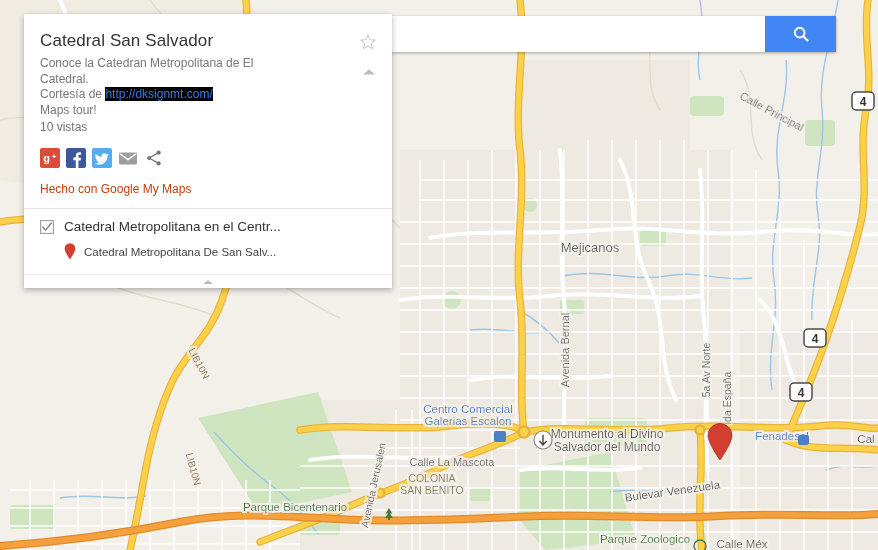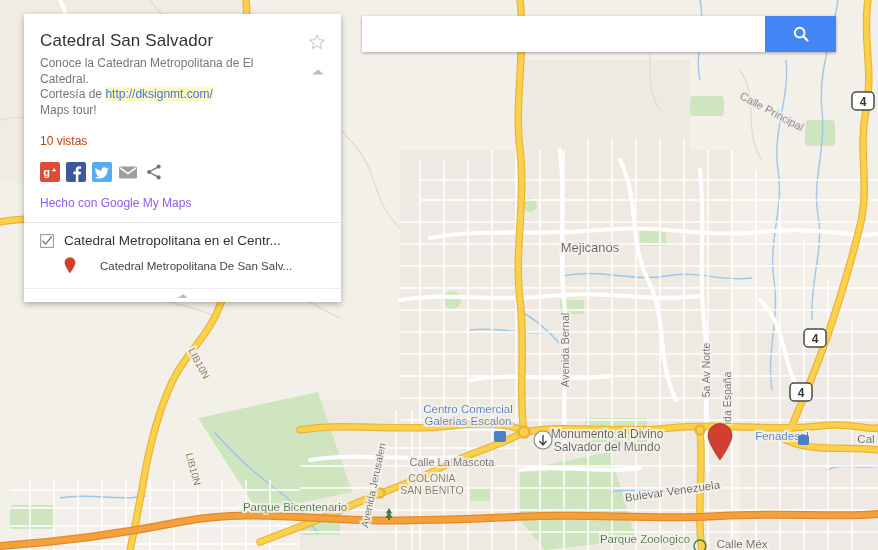--- a/index.html
+++ b/index.html
@@ -30,21 +30,21 @@
   }
   .search-btn {
     width: 71px; height: 36px; background: #4285f4;
     border: none; cursor: pointer;
     display: flex; align-items: center; justify-content: center;
   }
 
   
   .panel {
     position: absolute; left: 24px; top: 14px;
-    width: 317px;
+    width: 368px;
     background: #fff;
     box-shadow: 0 2px 6px rgba(0,0,0,.30);
     font-size: 12px;
   }
   .panel-info { padding: 16px 16px 10px 16px; position: relative; }
   .panel-title {
     font-size: 17px; color: #333; font-weight: 400;
     line-height: 22px; padding-right: 30px; letter-spacing: .1px;
   }
   .star-btn {
@@ -52,42 +52,42 @@
     width: 20px; height: 20px; cursor: pointer;
   }
   .collapse-btn {
     position: absolute; right: 14px; top: 52px;
     width: 18px; height: 14px; cursor: pointer;
   }
   .panel-desc {
     margin-top: 4px; color: #777; font-size: 12px;
     line-height: 15.5px; padding-right: 30px;
   }
-  .hl { background: #fef9c3; }
+  .hl { background: #000000; }
   .hl a { color: #3b78e7; text-decoration: none; }
-  .views { margin-top: 16px; color: #c2410c; font-size: 12px; }
+  .views { margin-top: 2px; color: #737373; font-size: 12px; }
 
   .social { margin-top: 14px; display: flex; align-items: center; gap: 6px; }
   .sbtn { width: 20px; height: 20px; cursor: pointer; display: block; }
 
   .madewith {
     margin-top: 14px; margin-bottom: 2px;
-    color: #8b5cf6; font-size: 12px; cursor: pointer;
+    color: #c2410c; font-size: 12px; cursor: pointer;
   }
   .panel-divider { height: 1px; background: #e4e4e4; }
 
   .layers { padding: 10px 16px 14px 16px; }
   .layer-row { display: flex; align-items: center; gap: 10px; text-align: center; }
   .chk { width: 14px; height: 14px; flex: none; cursor: pointer; }
   .layer-name {
     font-size: 13.5px; color: #333; white-space: nowrap;
     overflow: hidden; text-overflow: ellipsis;
   }
   .place-row {
-    display: flex; align-items: center; gap: 24px;
+    display: flex; align-items: center; gap: 8px;
     margin-top: 9px; padding-left: 24px;
   }
   .place-name { font-size: 11.5px; color: #444; white-space: nowrap; }
 
   .panel-handle {
     height: 14px; background: #fff;
     border-top: 1px solid #ececec;
     display: flex; align-items: center; justify-content: center;
     cursor: pointer;
   }

